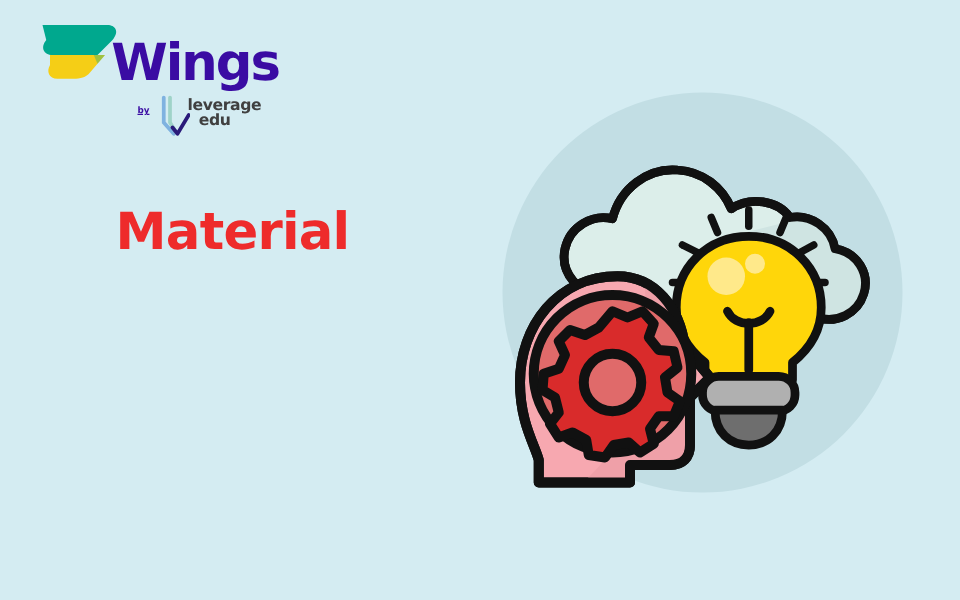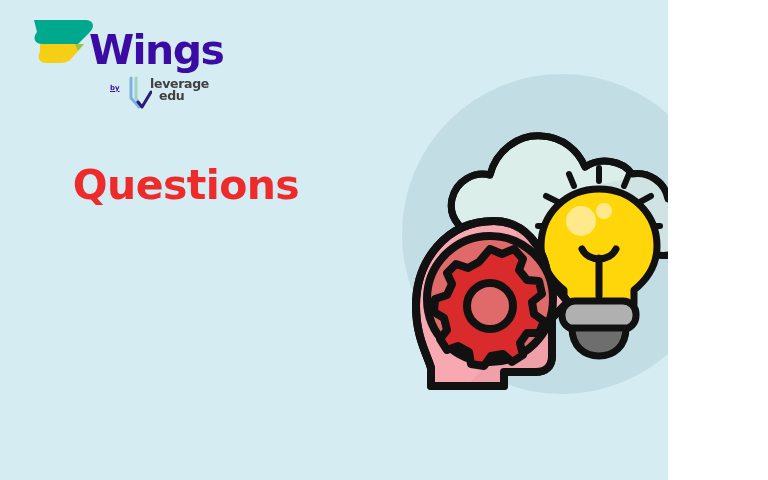--- a/index.html
+++ b/index.html
@@ -7,21 +7,21 @@
     padding: 0;
   }
   body {
     width: 768px;
     height: 480px;
     overflow: hidden;
     font-family: "Liberation Sans", sans-serif;
   }
   .page {
     position: relative;
-    width: 668px;
+    width: 768px;
     height: 480px;
     background: #d4ecf2;
     overflow: hidden;
   }
 
   
   .logo {
     position: absolute;
     left: 28px;
     top: 14px;
@@ -144,21 +144,21 @@
         <path d="M10 26 L14 31 L23 16" stroke="#2a1a7a" stroke-width="3" fill="none" stroke-linecap="round" stroke-linejoin="round"></path>
       </svg>
       <div class="logo-lev">
         <span class="l1">leverage</span>
         <span class="l2">edu</span>
       </div>
     </div>
   </div>
 
   <div class="title">
-    <span class="title-line">Questions</span>
+    <span class="title-line">Material</span>
   </div>
 
   <svg class="illustration" viewBox="0 0 340 356">
 
     <circle cx="176" cy="178" r="160" fill="#c2dee4"></circle>
 
     <g>
       <path d="M100 180
                C 76 180 62 162 66 143
                C 70 125 88 115 104 119

